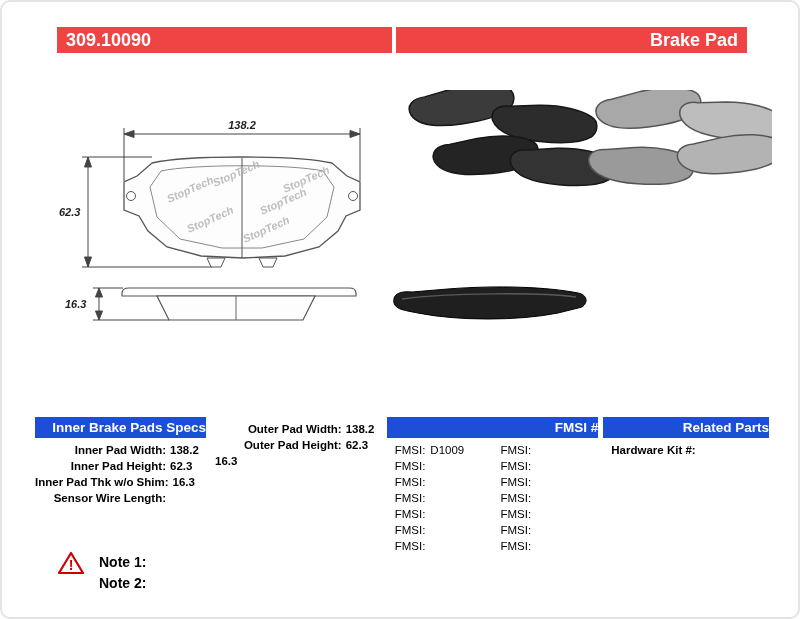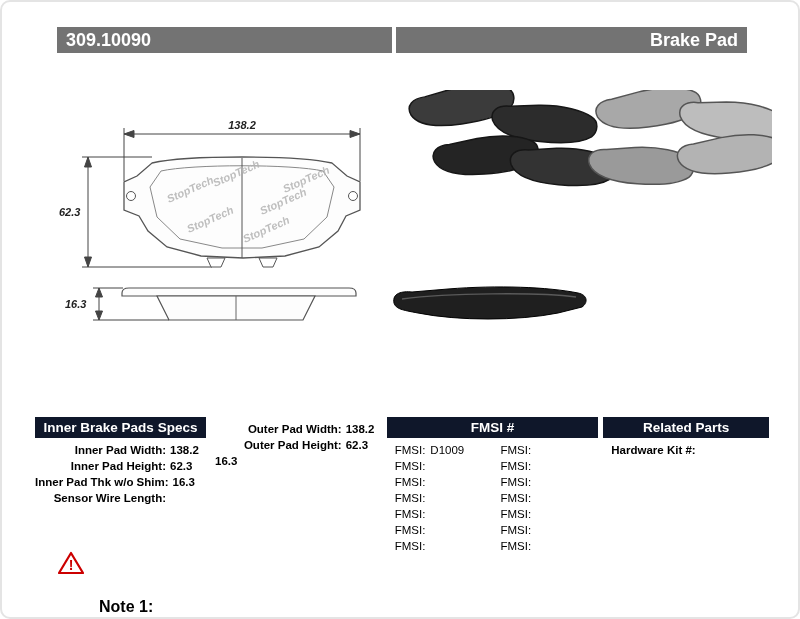--- a/index.html
+++ b/index.html
@@ -2,55 +2,55 @@
 <html><head>
 <meta charset="utf-8">
 <style>
   * { box-sizing: border-box; }
   html,body { margin:0; padding:0; background:#fff; }
   body { font-family:"Liberation Sans", sans-serif; }
   .sheet { position:relative; width:800px; height:619px; background:#fff;
            border:2px solid #e4e4e4; border-radius:10px; overflow:hidden; }
 
   
-  .hbar { position:absolute; top:25px; height:26px; background:#737373; color:#fff;
+  .hbar { position:absolute; top:25px; height:26px; background:#ef4444; color:#fff;
           display:flex; align-items:center; font-weight:bold; font-size:18px; }
   .hbar.left  { left:55px;  width:335px; padding-left:9px; }
   .hbar.right { left:394px; width:351px; justify-content:flex-end; padding-right:9px; }
 
   
   .drawing    { position:absolute; left:55px;  top:95px; }
   .photos     { position:absolute; left:385px; top:88px; }
   .sidephoto  { position:absolute; left:386px; top:281px; }
 
   
   .spec-table { position:absolute; left:33px; top:415px; width:734px; display:flex; gap:5px; }
   .col { display:flex; flex-direction:column; }
   .col-inner   { width:171px; }
   .col-outer   { width:171px; }
   .col-fmsi    { width:212px; }
   .col-related { width:166px; }
-  .colbar { background:#0f172a; color:#fff; font-weight:bold; font-size:13.5px;
-            height:21px; line-height:21px; text-align:center; }
+  .colbar { background:#1d4ed8; color:#fff; font-weight:bold; font-size:13.5px;
+            height:21px; line-height:21px; text-align:right; }
   .rows { margin-top:4px; }
   .srow { display:flex; font-size:11.5px; font-weight:bold; line-height:16px; color:#000; }
   .srow .lbl { flex:1; text-align:right; white-space:nowrap; }
   .srow .val { width:40px; text-align:left; padding-left:4px; }
   .fmsi-cols { display:flex; margin-top:4px; }
   .fmsi-col { flex:1; padding-left:8px; }
   .frow { font-size:11.5px; font-weight:normal; line-height:16px; }
   .frow .fval { padding-left:5px; }
   .rrow { margin-top:4px; padding-left:8px; font-size:11.5px; font-weight:bold; line-height:16px; }
   .rrow span + span { padding-left:5px; }
 
   
   .notes { position:absolute; left:56px; top:549px; display:flex; }
   .warn { display:block; }
   .notelines { margin-left:15px; margin-top:1px; }
-  .notelines div { font-size:16px; font-weight:bold; line-height:21px; color:#000;margin-top:44px; }
+  .notelines div { font-size:14px; font-weight:bold; line-height:21px; color:#000; }
 
   
   text.dim { font-family:"Liberation Sans", sans-serif; font-size:11px; font-style:italic;
              font-weight:bold; fill:#222; }
   text.wm  { font-family:"Liberation Sans", sans-serif; font-size:11px; font-style:italic;
              font-weight:bold; fill:#b4b4b4; opacity:.85; }
 </style>
 </head>
 <body>
 

